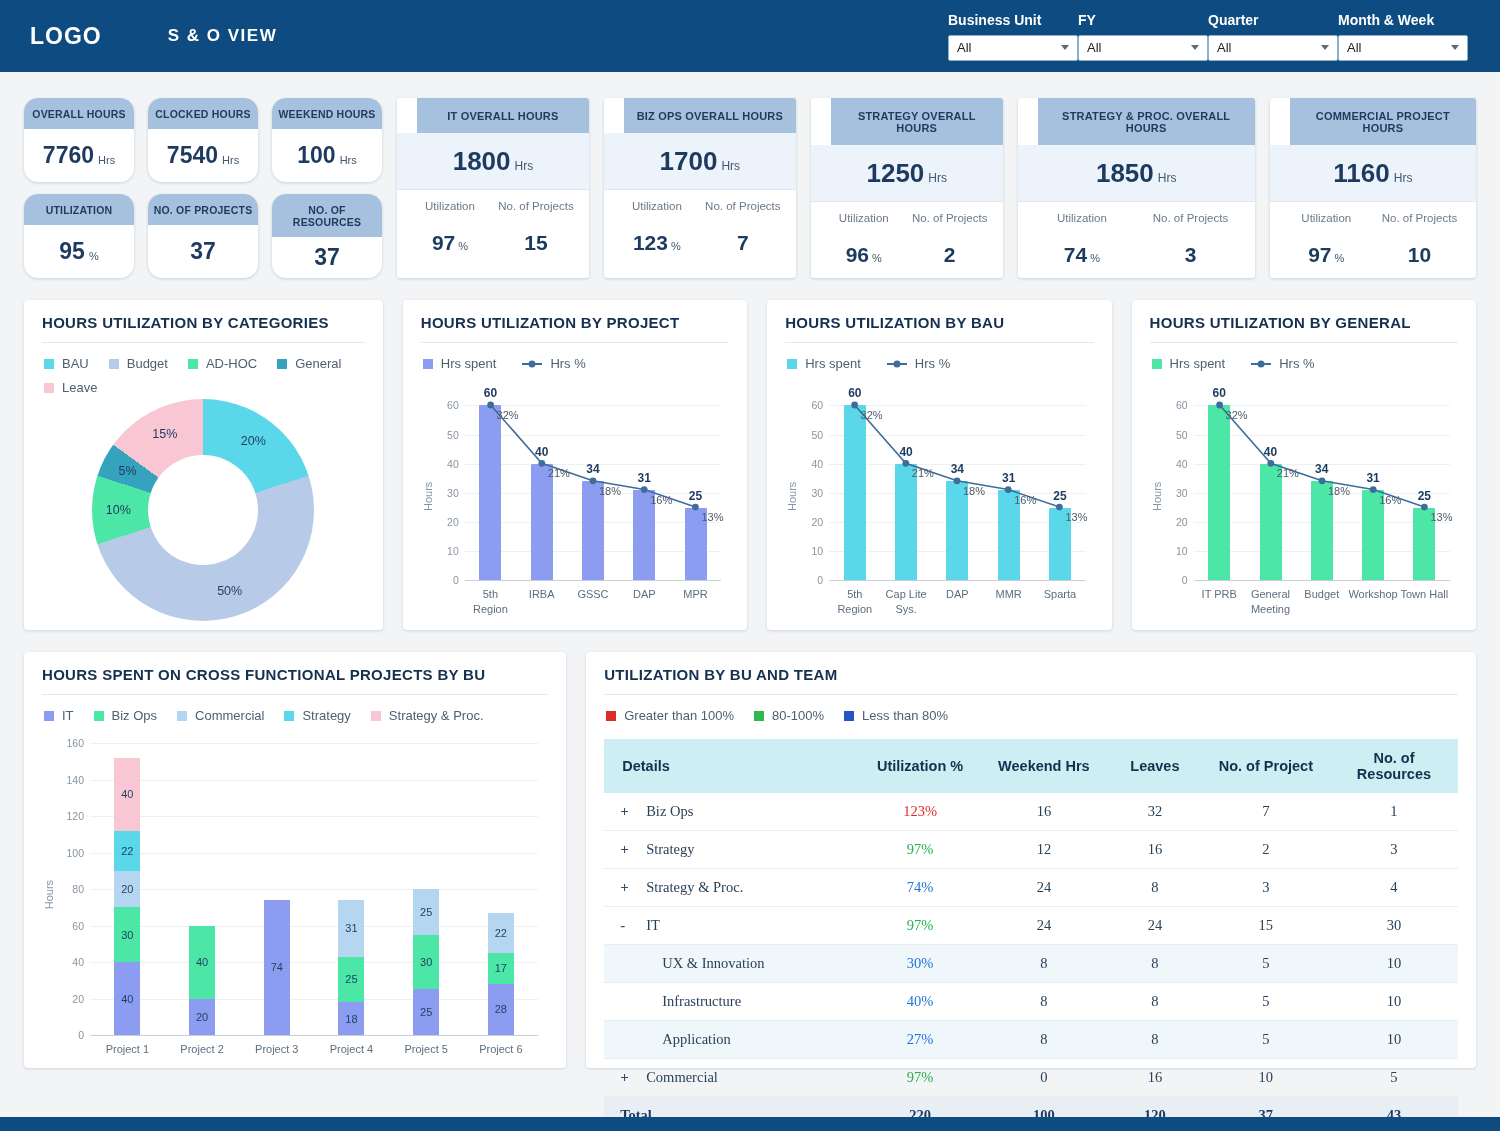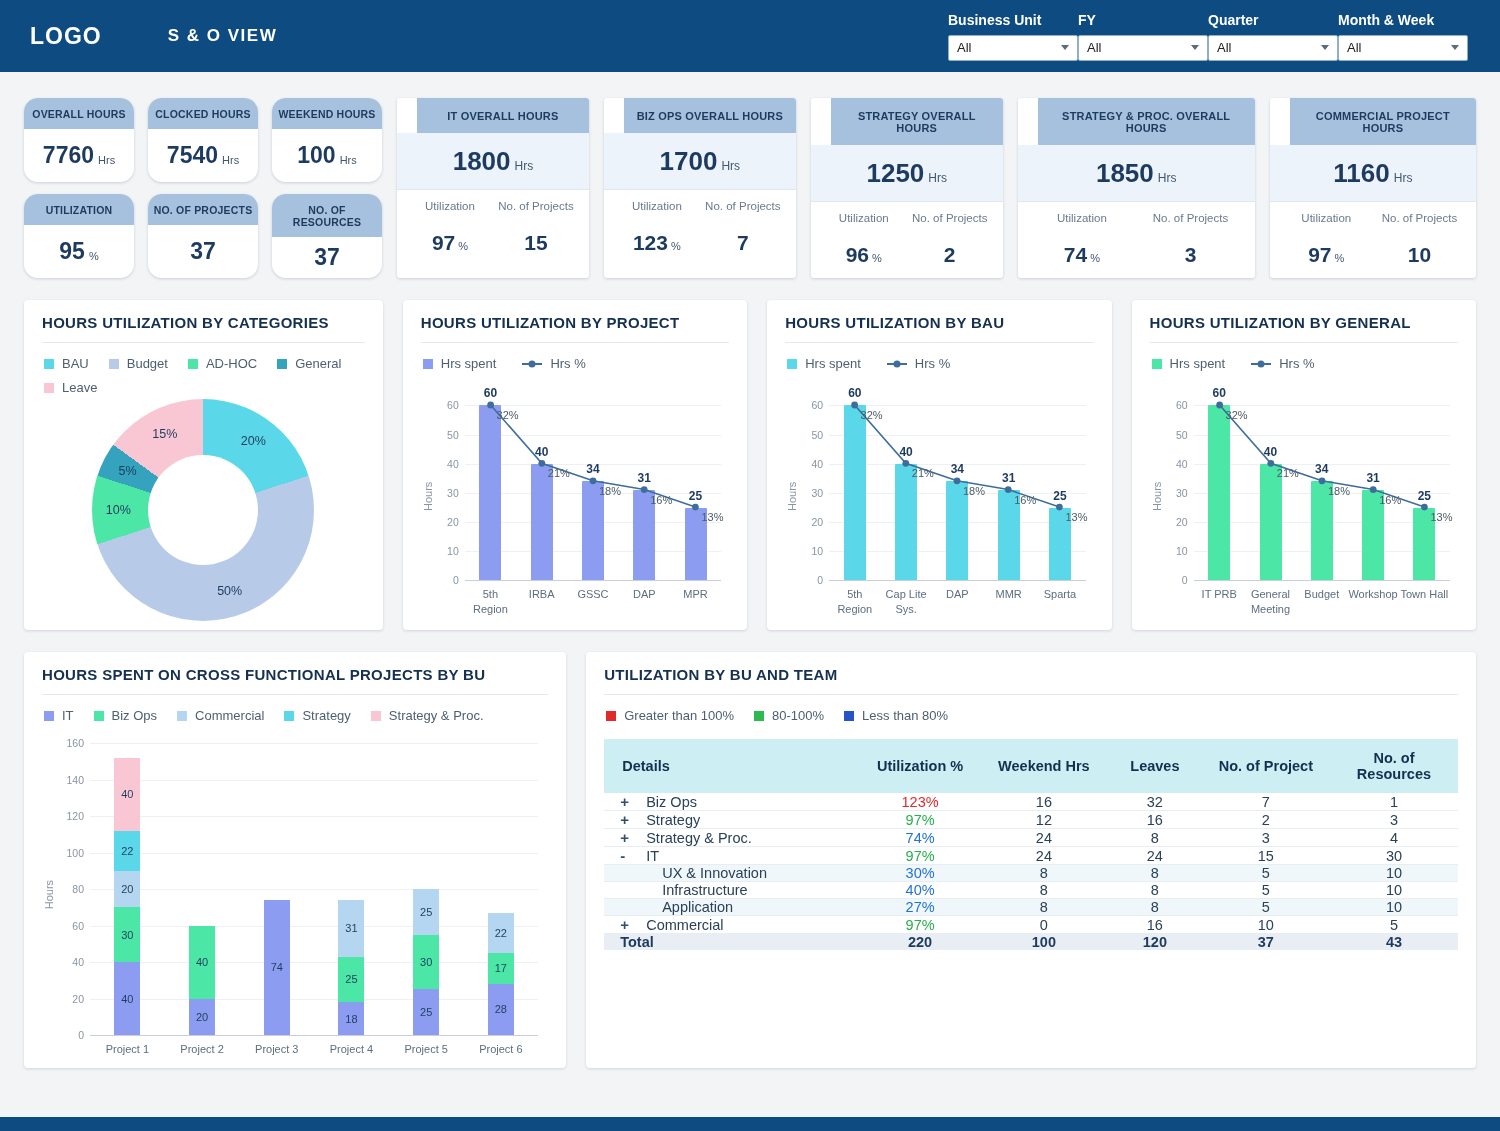--- a/index.html
+++ b/index.html
@@ -75,21 +75,21 @@
   .stacked-xlabels { margin:7px 10px 0 34px; }
   .x-label { flex:1; text-align:center; font-size:11px; color:#5d6e7f; line-height:1.3; }
   .line-overlay { position:absolute; left:0; top:0; overflow:visible; }
   .pct-label { font-size:11px; fill:#4c5a66; }
   .seg { position:absolute; width:26px; display:flex; align-items:center; justify-content:center;
     font-size:11px; color:#1f3e5e; box-shadow:0 -1px 0 rgba(255,255,255,.85); }
   
   table { width:100%; border-collapse:collapse; margin-top:12px; }
   thead th { background:#cdeef2; color:#14304f; font-size:14.5px; font-weight:bold; padding:11px 8px; text-align:center; }
   thead th:first-child { text-align:left; padding-left:18px; }
-  tbody td { font-size:14.5px; color:#2a4158; padding:0 8px; border-bottom:1px solid #e8edf2; text-align:center; }
+  tbody td { font-size:14.5px; color:#2a4158; padding:10px 8px; border-bottom:1px solid #e8edf2; text-align:center;font-family:Liberation Serif, serif; }
   td.details { text-align:left; padding-left:16px; }
   td.details.sub { padding-left:58px; }
   .expand { display:inline-block; width:26px; font-size:15px; font-weight:bold; color:#31506f; cursor:pointer; }
   tr.alt { background:#f0f7fb; }
   tr.total-row td { background:#e9eef4; border-bottom:none; font-weight:bold; color:#1d3a5f; }
   .u-over { color:#e02b2b; }
   .u-ok { color:#27b04b; }
   .u-under { color:#2273d8; }
   footer { position:absolute; left:0; bottom:0; width:100%; height:14px; background:#0d4b80; }
 </style>

